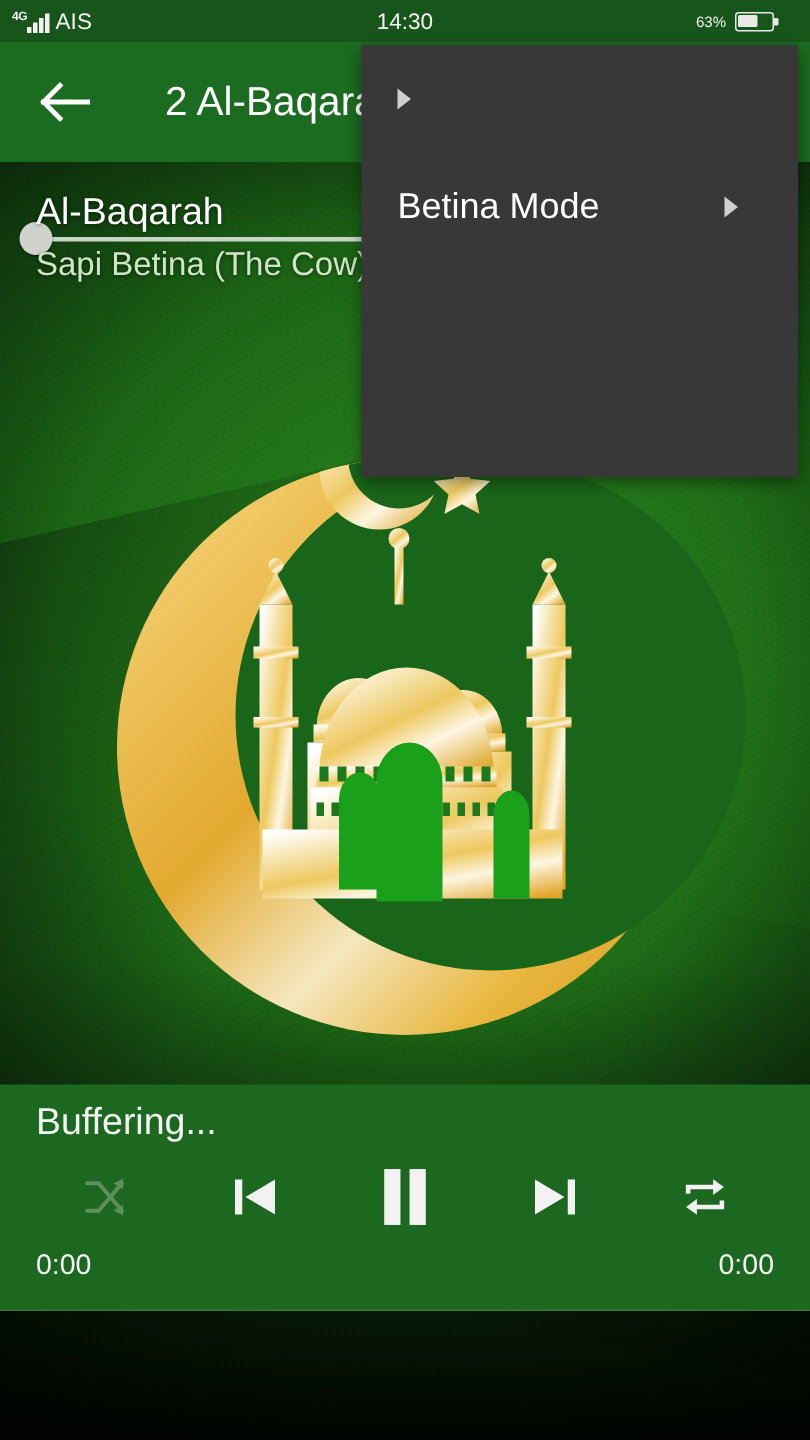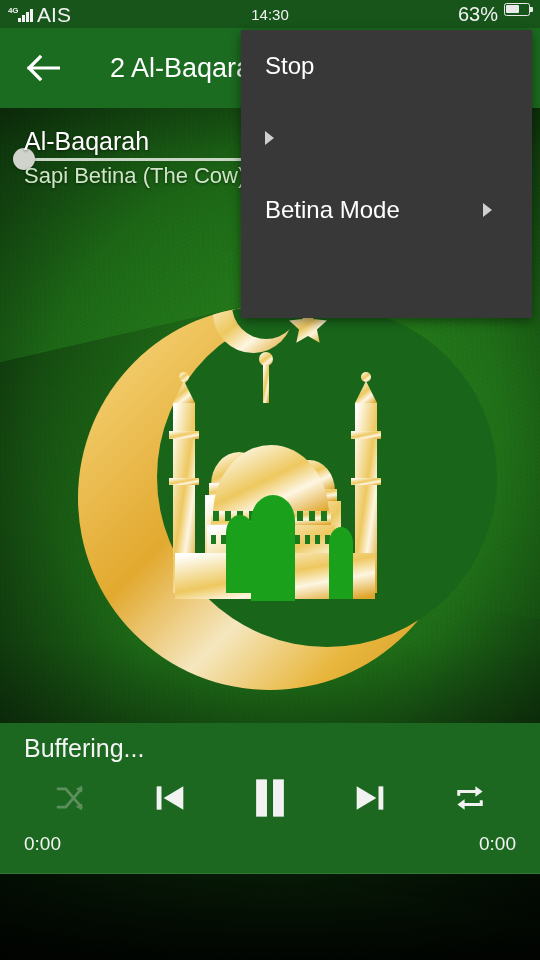--- a/index.html
+++ b/index.html
@@ -84,28 +84,28 @@
   .sb-4g {
     font-size: 8px; line-height: 8px; font-weight: bold;
     margin-bottom: 7px; margin-right: -1px; letter-spacing: -.3px;
   }
   .bars { display: flex; align-items: flex-end; gap: 1px; height: 13px; }
   .bars i { display:block; width: 3px; background: #f2f2f2; }
   .bars i:nth-child(1){ height: 4px; }
   .bars i:nth-child(2){ height: 7px; }
   .bars i:nth-child(3){ height: 10px; }
   .bars i:nth-child(4){ height: 13px; }
-  .sb-carrier { font-size: 21px; margin-left: 3px; line-height: 15px; }
+  .sb-carrier { font-size: 15px; margin-left: 3px; line-height: 15px; }
   .sb-center {
     position: absolute; left: 0; right: 0; text-align: center;
     font-size: 15px;
   }
   .sb-right {
-    position: absolute; right: 10px;
-    display: flex; align-items: flex-start; gap: 6px; font-size: 20px;
+    position: absolute; right: 24px;
+    display: flex; align-items: flex-end; gap: 6px; font-size: 10px;
   }
   .batt {
     position: relative; width: 26px; height: 13px;
     border: 1.6px solid #e9e9e9; border-radius: 2.5px;
     box-sizing: border-box;
   }
   .batt::after {
     content: ""; position: absolute; right: -4px; top: 3.5px;
     width: 2.6px; height: 5px; background: #e9e9e9; border-radius: 0 1px 1px 0;
   }
@@ -389,23 +389,20 @@
     <div class="appbar-title">2 Al-Baqarah</div>
   </div>
 
   <div class="surah-head">
     <div class="surah-name">Al-Baqarah</div>
     <div class="surah-sub">Sapi Betina (The Cow)</div>
   </div>
 
   <div class="menu">
     <div class="menu-item">
-      <span class="menu-label">Stop</span>
-    </div>
-    <div class="menu-item">
       <span class="menu-arrow"></span>
     </div>
     <div class="menu-item">
       <span class="menu-label">Betina Mode</span>
       <span class="menu-arrow"></span>
     </div>
   </div>
 
   <div class="player">
     <div class="buffering">Buffering...</div>

